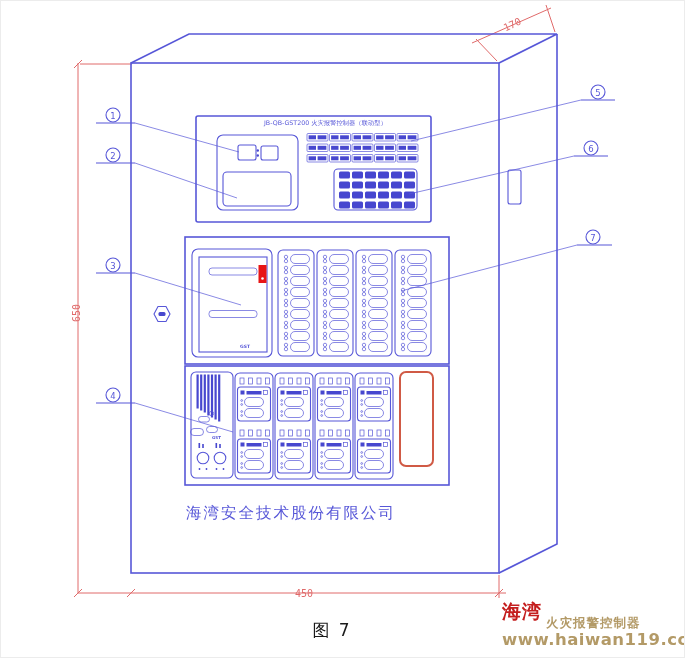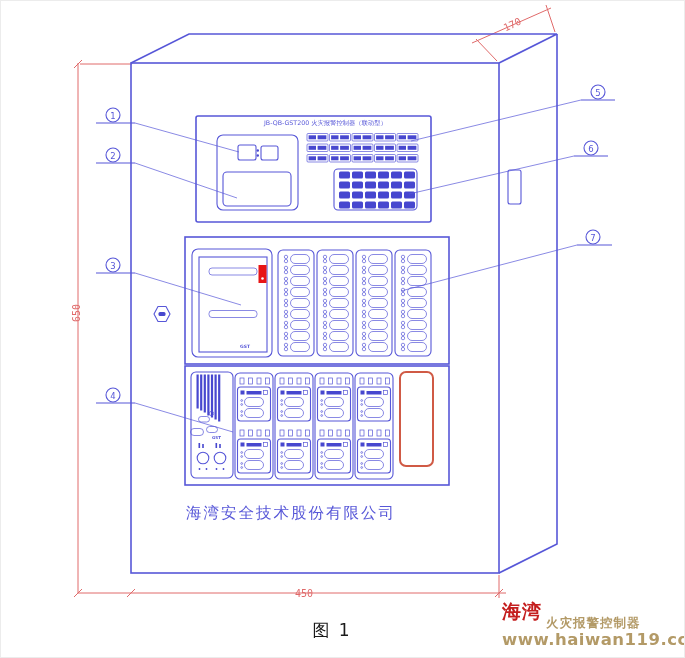--- a/index.html
+++ b/index.html
@@ -271,21 +271,21 @@
     <line x1="573" y1="155" x2="408" y2="193" class="st"></line>
   </g>
   <g>
     <circle cx="592" cy="236" r="7" class="s1"></circle>
     <text x="592" y="239.5" text-anchor="middle" class="callout-num">7</text>
     <line x1="576" y1="244" x2="611" y2="244" class="s1"></line>
     <line x1="576" y1="244" x2="400" y2="290" class="st"></line>
   </g>
 </svg>
 
-<div id="figure-caption">图 1</div>
+<div id="figure-caption">图 7</div>
 
 <div id="brand-footer">
   <div id="brand-row">
     <span id="brand-name">海湾</span>
     <span id="brand-tagline">火灾报警控制器</span>
   </div>
   <div id="brand-url">www.haiwan119.com</div>
 </div>
 </div>
 

